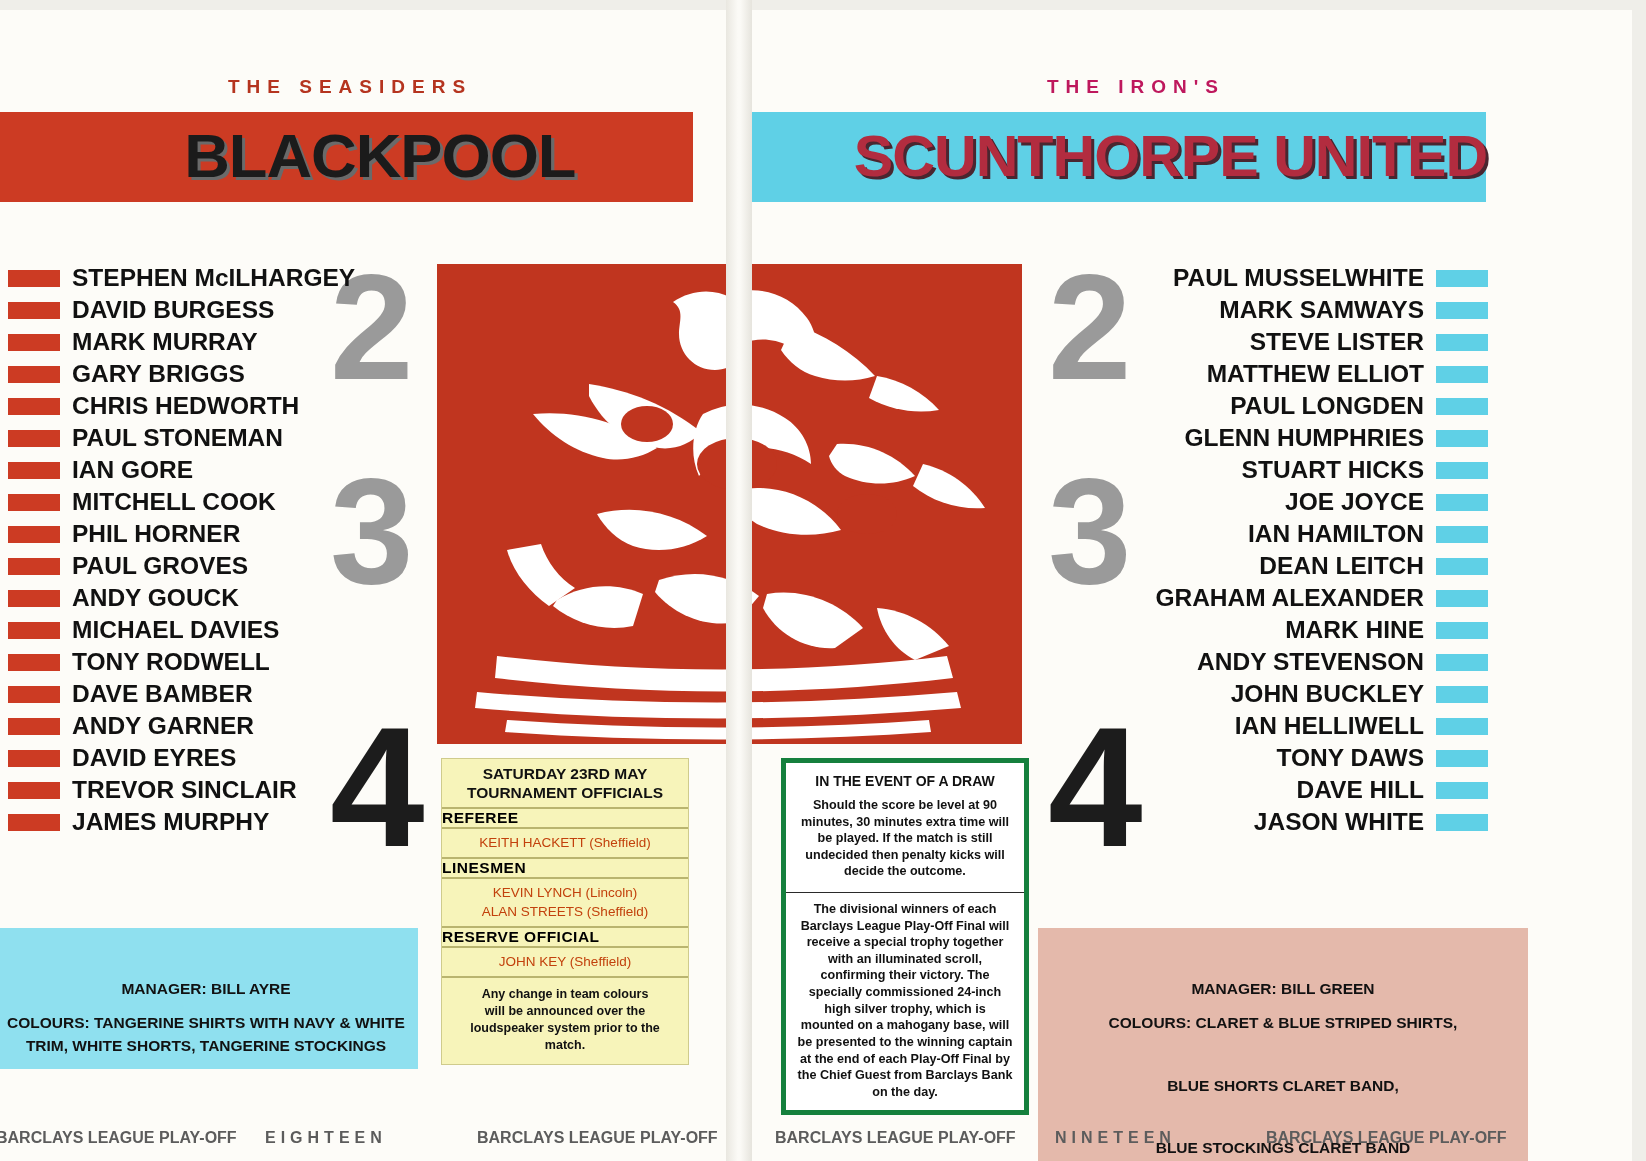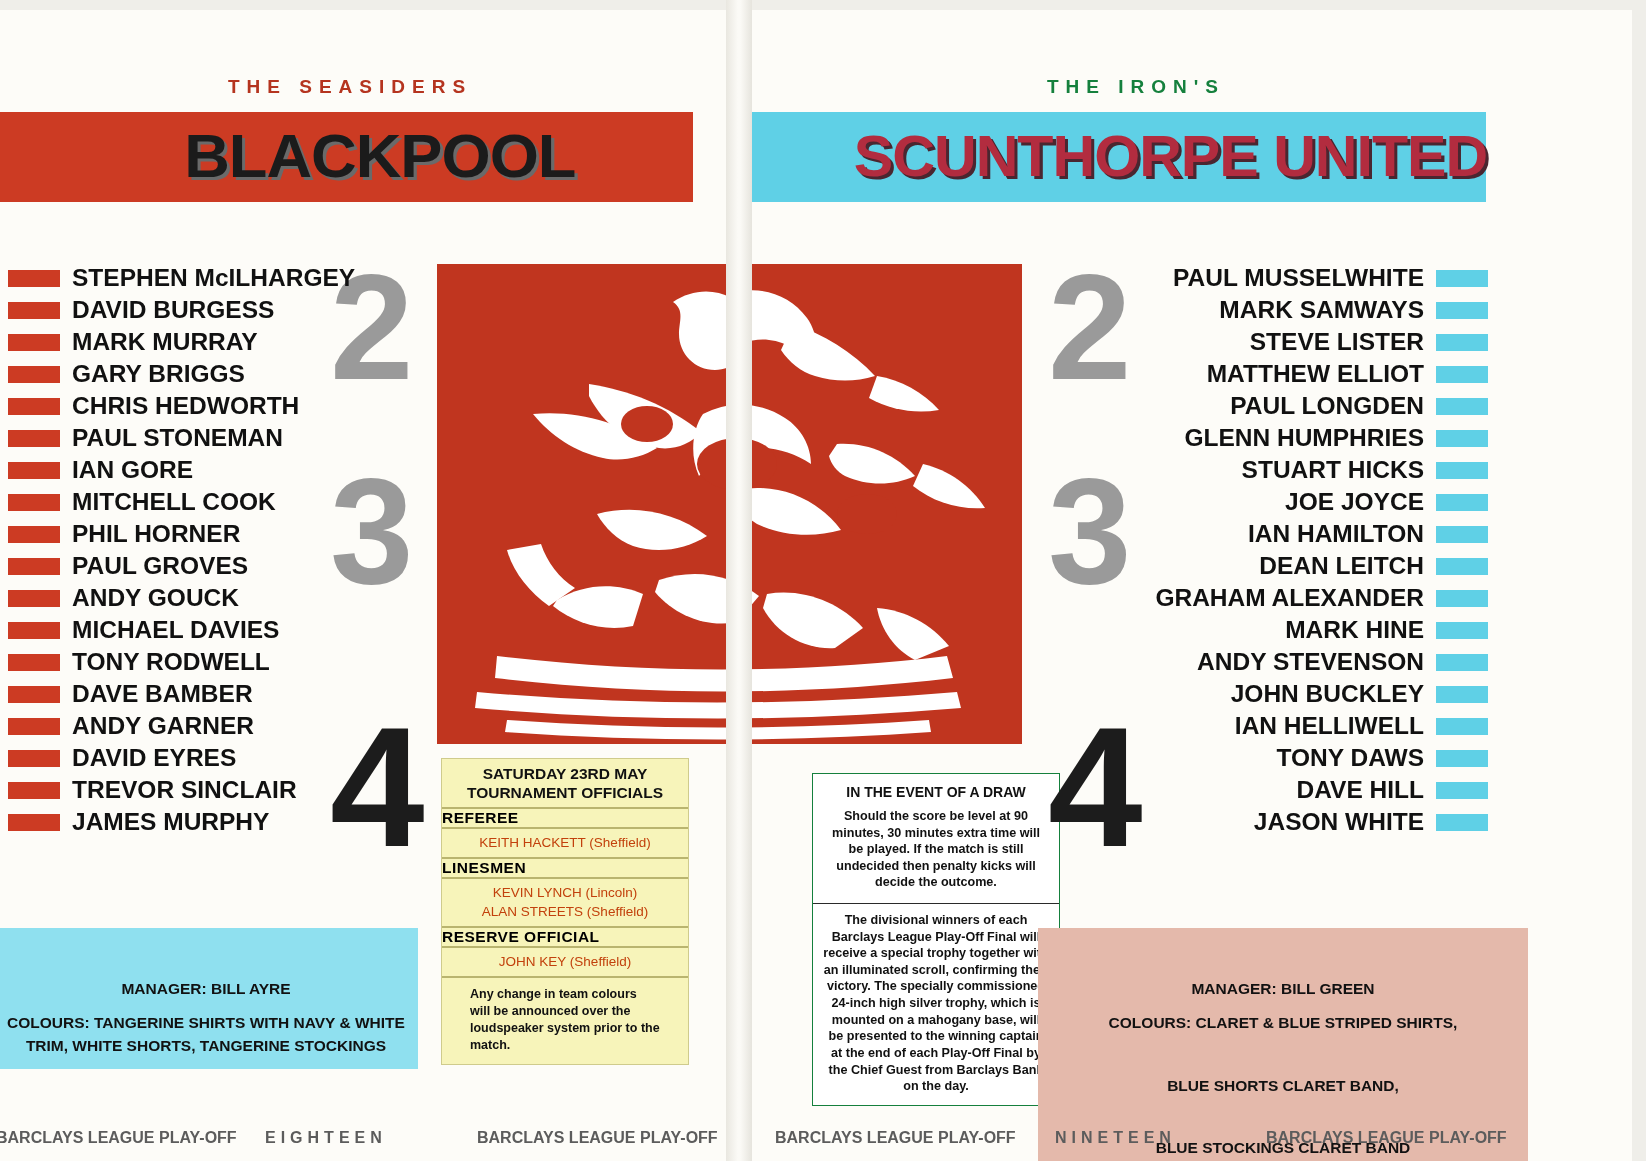--- a/index.html
+++ b/index.html
@@ -14,21 +14,21 @@
 
   
   .scan-top{position:absolute;left:0;top:0;width:1646px;height:10px;background:#efeee9;}
   .gutter{position:absolute;left:726px;top:0;width:26px;height:1161px;
           background:linear-gradient(to right,#e9e7e0,#fbfaf6 45%,#fbfaf6 55%,#e6e4dd);}
   .edge-right{position:absolute;right:0;top:0;width:14px;height:1161px;background:#efeee9;}
 
   
   .eyebrow{position:absolute;font-size:19px;font-weight:bold;letter-spacing:7px;}
   .eyebrow.left{left:228px;top:76px;color:#b5341f;}
-  .eyebrow.right{left:1047px;top:76px;color:#15803d;}
+  .eyebrow.right{left:1047px;top:76px;color:#be185d;}
 
   .titlebar{position:absolute;height:90px;}
   .titlebar.left{left:-6px;top:112px;width:699px;background:#cc3b23;}
   .titlebar.right{left:752px;top:112px;width:734px;background:#5fd0e6;}
 
   .titletext{
     position:absolute;
     font-size:62px;font-weight:bold;font-style:normal;
     letter-spacing:-1px;
     font-family:"Liberation Sans", sans-serif;
@@ -54,26 +54,26 @@
   .squad.left .pname{margin-left:12px;}
   .squad.right .pname{margin-right:12px;}
 
   
   .photo{position:absolute;left:437px;top:264px;width:585px;height:480px;background:#c0351f;overflow:hidden;}
   .photo svg{display:block;}
 
   
   .box{position:absolute;box-sizing:border-box;}
   .box.officials{left:441px;top:758px;width:248px;background:#f7f4ba;border:1px solid #cfcb8c;}
-  .box.draw{left:812px;top:758px;width:248px;background:#ffffff;border:1px solid #15803d;margin-top:15px;}
+  .box.draw{left:781px;top:758px;width:248px;background:#ffffff;border:5px solid #15803d;}
 
   .officials .hdr{background:#f7f4ba;text-align:center;font-weight:bold;font-size:15.5px;color:#111;padding:6px 4px 5px;line-height:1.2;}
   .officials .bar{border-top:2px solid #b9b46f;border-bottom:2px solid #b9b46f;text-align:left;font-weight:bold;font-size:15.5px;padding:0 0;letter-spacing:.5px;}
   .officials .line{text-align:center;font-size:13.5px;padding:5px 4px;color:#c2410c;line-height:1.35;}
-  .officials .note{text-align:left;font-size:12.5px;font-weight:bold;padding:8px 28px 10px;line-height:1.35;color:#111;border-top:2px solid #b9b46f;}
+  .officials .note{text-align:center;font-size:12.5px;font-weight:bold;padding:8px 28px 10px;line-height:1.35;color:#111;border-top:2px solid #b9b46f;}
 
   .draw .dh{text-align:center;font-weight:bold;font-size:14px;padding:10px 6px 8px;color:#111;}
   .draw .dp{text-align:center;font-size:12.6px;font-weight:bold;line-height:1.32;padding:0 10px 10px;color:#111;}
   .draw .rule{height:1px;background:#2a2a2a;margin:2px 0 8px;}
 
   .box.manager-left{left:-6px;top:928px;width:424px;background:#8fe0ef;padding:10px 8px 12px;}
   .box.manager-right{left:1038px;top:928px;width:490px;background:#e4b9ab;padding:10px 8px 12px;}
   .mline{text-align:center;font-weight:bold;font-size:15.5px;color:#111;line-height:1.45;margin-top:40px;}
   .mline.gap{margin-top:12px;}
 

